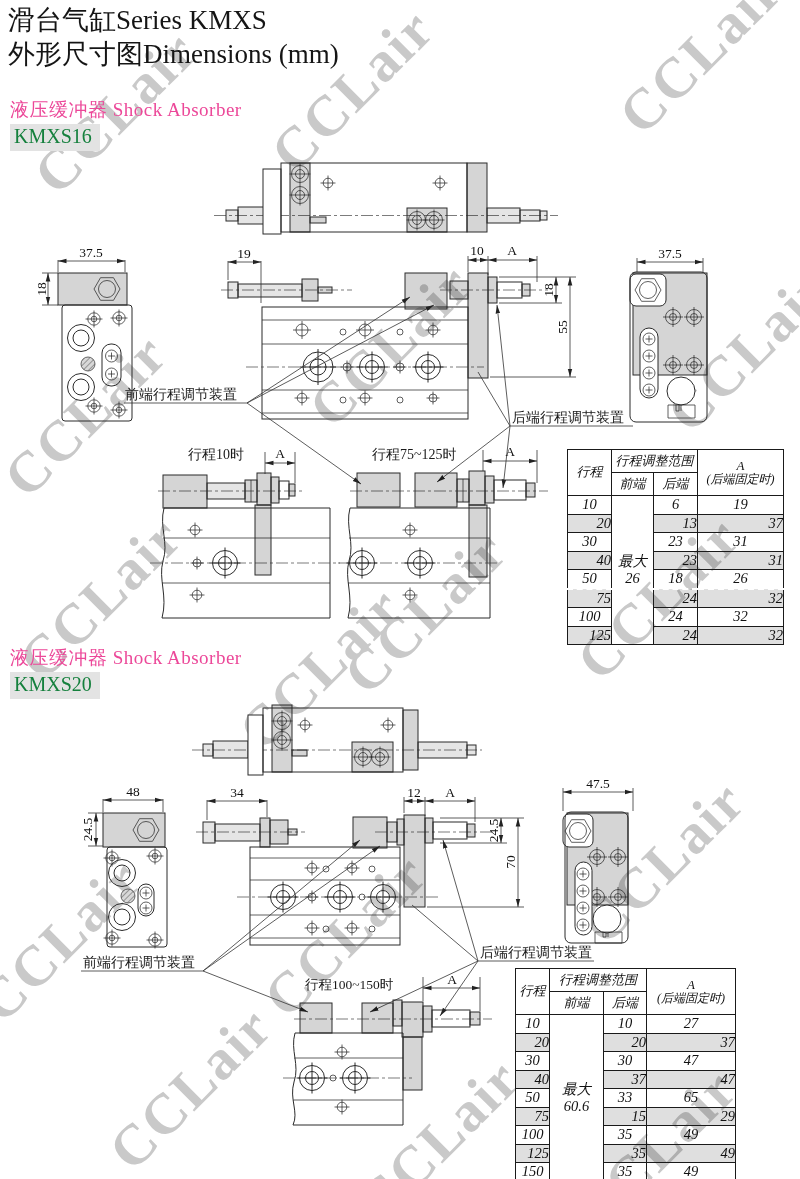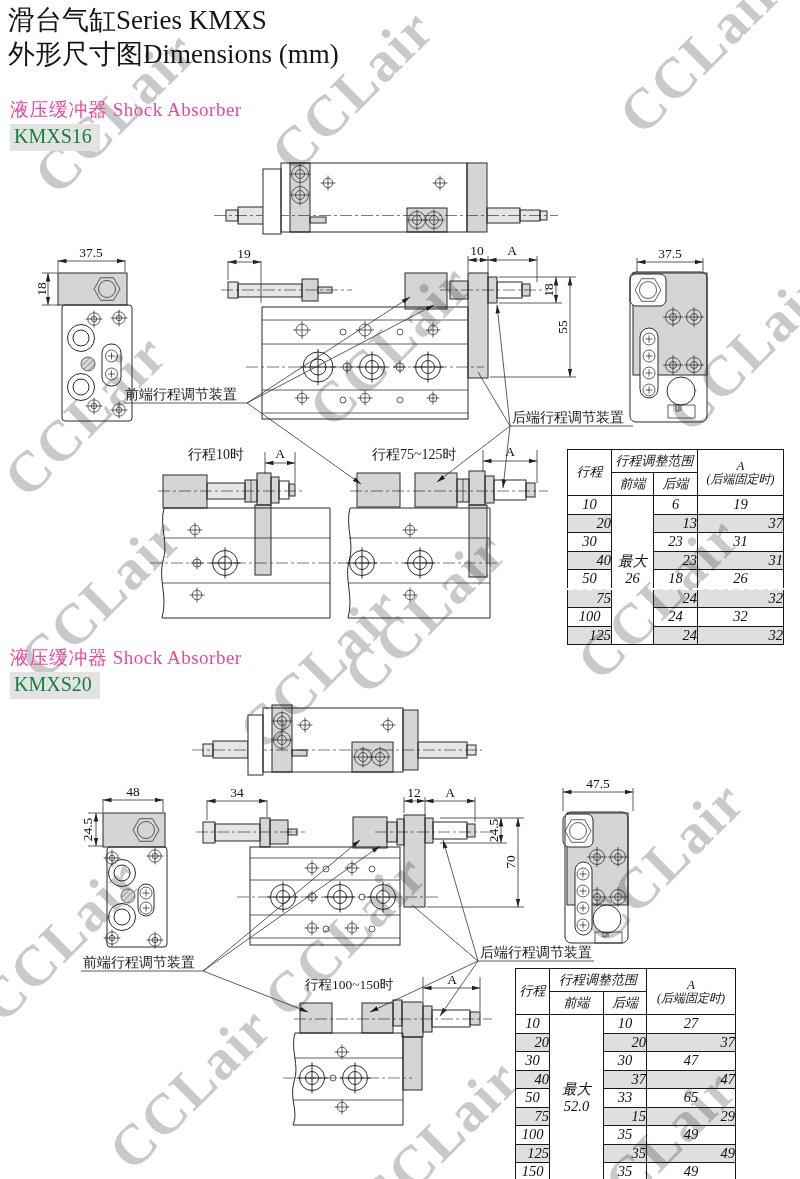--- a/index.html
+++ b/index.html
@@ -598,21 +598,21 @@
       <tr>
         <th>前端</th>
         <th>后端</th>
       </tr>
     </thead>
     <tbody>
         <tr>
           <td>10</td>
           <td rowspan="9" class="front-max">
             <div>最大</div>
-            <div>52.0</div>
+            <div>60.6</div>
           </td>
           <td>10</td>
           <td>27</td>
         </tr>
         <tr class="alt">
           <td>20</td>
           <td>20</td>
           <td>37</td>
         </tr>
         <tr>

